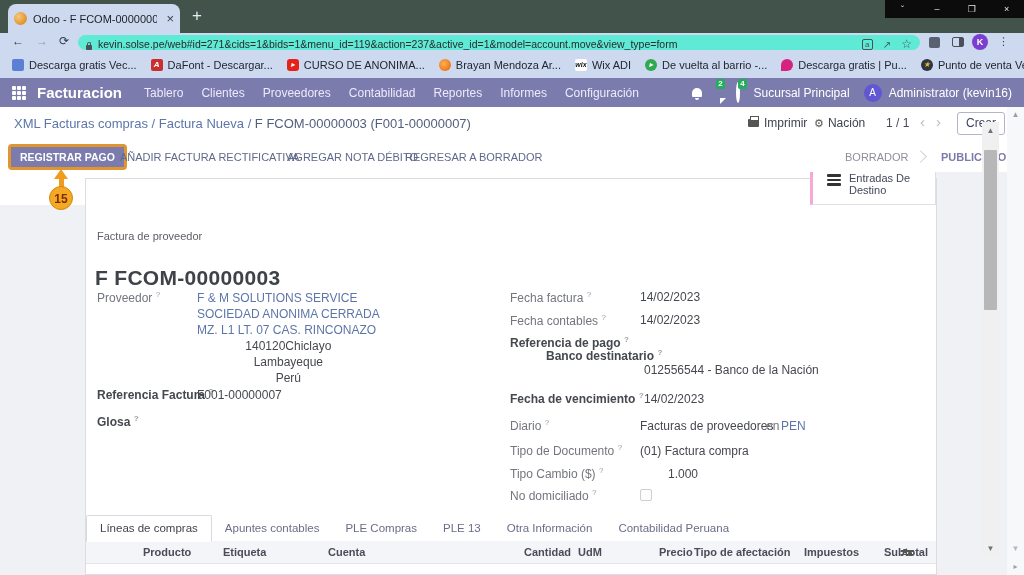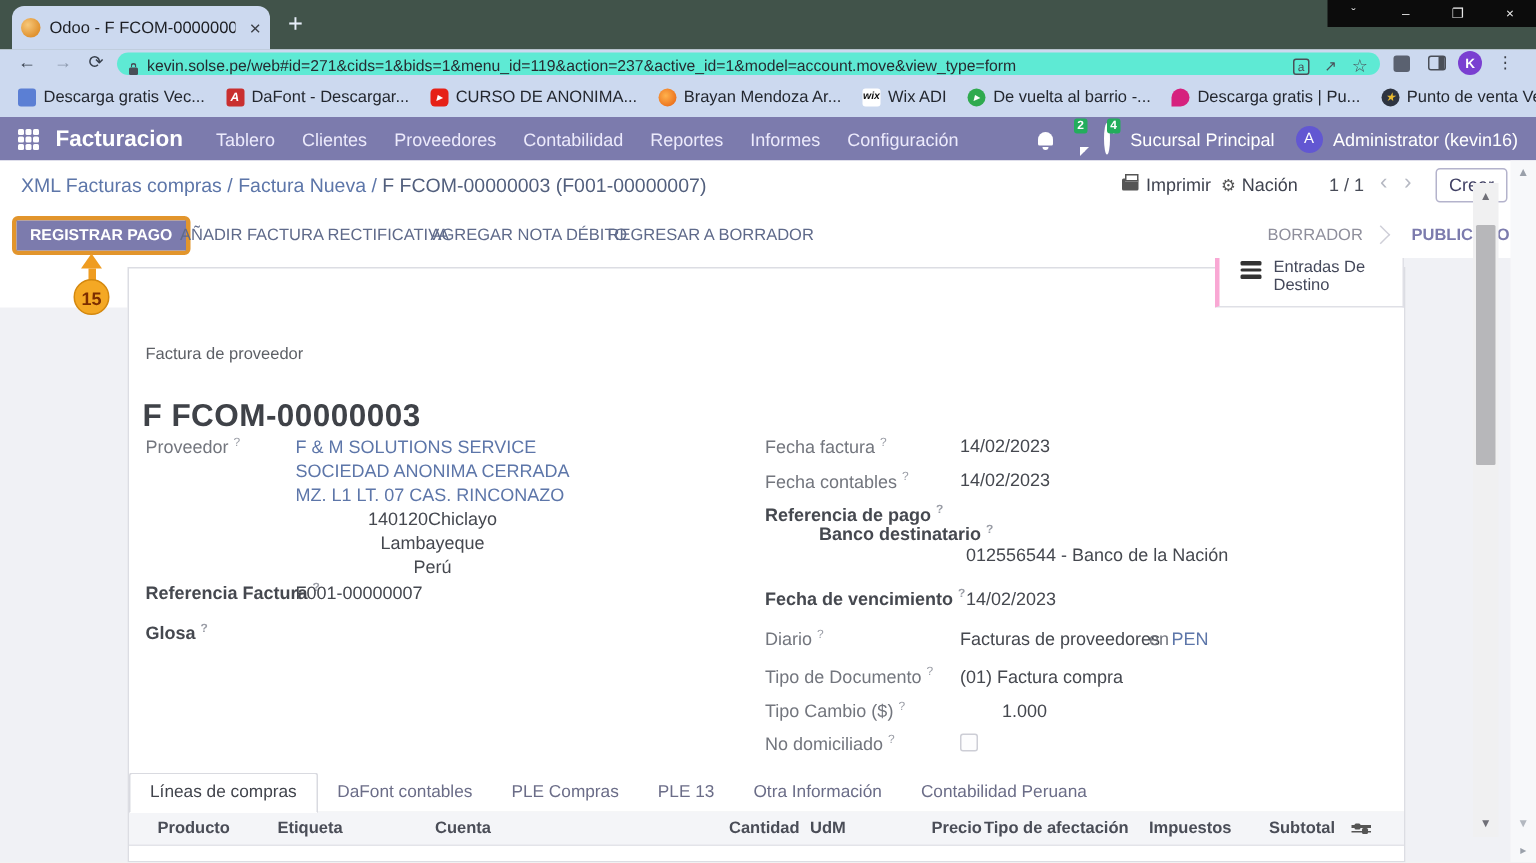--- a/index.html
+++ b/index.html
@@ -116,21 +116,21 @@
   .flink{font-size:12px;color:#5d76a9;}
   sup{font-size:8px;color:#9a9da6;}
   .checkbox{width:12px;height:12px;border:1px solid #cdced6;border-radius:2px;background:#fdfdfe;box-sizing:border-box;}
   
   .tabsrow{left:86px;top:515px;width:850px;height:26px;background:#fff;display:flex;align-items:flex-end;}
   .tabline{left:86px;top:540px;width:850px;height:1px;background:#d9dae0;}
   .ntab{font-size:11.5px;color:#6b6d88;padding:6px 13px 7px 13px;white-space:nowrap;}
   .ntab-active{color:#41444c;background:#fff;border:1px solid #d9dae0;border-bottom:1px solid #fff;
     border-radius:2px 2px 0 0;position:relative;z-index:2;margin-bottom:-1px;}
   .thead{left:86px;top:541px;width:850px;height:23px;background:#f4f5f8;border-bottom:1px solid #e3e4e9;box-sizing:border-box;}
-  .th{position:absolute;top:546px;font-size:11px;font-weight:bold;color:#4a4d57;white-space:nowrap;}
+  .th{position:absolute;top:546px;font-size:11px;font-weight:bold;color:#4a4d57;white-space:nowrap;margin-left:38px;}
   .opt-ico{left:901px;top:548px;width:13px;height:9px;}
   .opt-ico i{display:block;height:1.5px;background:#555;margin:2px 0;position:relative;}
   .opt-ico i::after{content:"";position:absolute;top:-1.5px;width:4px;height:4px;background:#555;border-radius:1px;}
   .opt-ico i:first-child::after{left:2px;}
   .opt-ico i:last-child::after{right:2px;}
   
   .in-scroll{left:982px;top:122px;width:17px;height:436px;background:#f0f0f1;}
   .in-thumb{left:984px;top:150px;width:13px;height:160px;background:#b7b7ba;border-radius:1px;}
   .scr-arrow{font-size:8px;color:#707078;text-align:center;width:17px;}
   .out-scroll{left:1007px;top:107px;width:17px;height:468px;background:#f7f8fa;}
@@ -321,21 +321,21 @@
   <span class="abs flabel" style="left:510px;top:443px;"><span>Tipo de Documento</span>&nbsp;<sup>?</sup></span>
   <span class="abs fvalue" style="left:640px;top:444px;">(01) Factura compra</span>
   <span class="abs flabel" style="left:510px;top:466px;"><span>Tipo Cambio ($)</span>&nbsp;<sup>?</sup></span>
   <span class="abs fvalue" style="left:668px;top:467px;">1.000</span>
   <span class="abs flabel" style="left:510px;top:488px;"><span>No domiciliado</span>&nbsp;<sup>?</sup></span>
   <span class="abs checkbox" style="left:640px;top:489px;"></span>
 
   <div class="abs tabline"></div>
   <div class="abs tabsrow">
     <span class="ntab ntab-active">Líneas de compras</span>
-    <span class="ntab">DaFont contables</span>
+    <span class="ntab">Apuntes contables</span>
     <span class="ntab">PLE Compras</span>
     <span class="ntab">PLE 13</span>
     <span class="ntab">Otra Información</span>
     <span class="ntab">Contabilidad Peruana</span>
   </div>
 
   <div class="abs thead"></div>
   <span class="th" style="left:105px;">Producto</span>
   <span class="th" style="left:185px;text-align:center;">Etiqueta</span>
   <span class="th" style="left:290px;">Cuenta</span>

